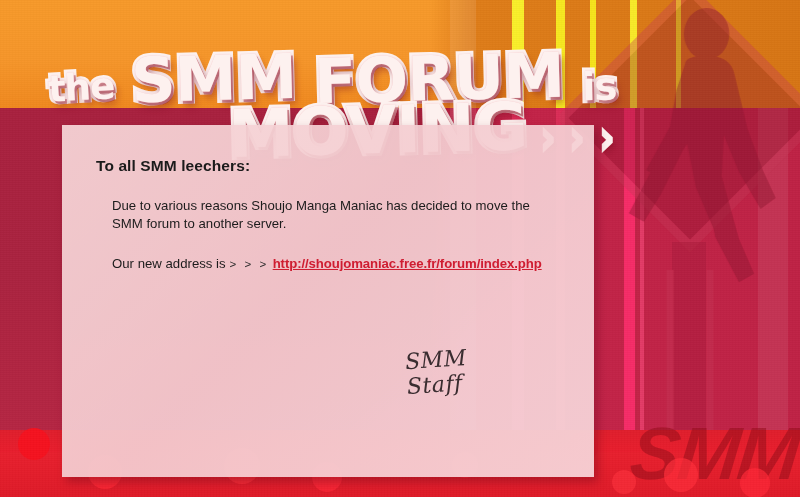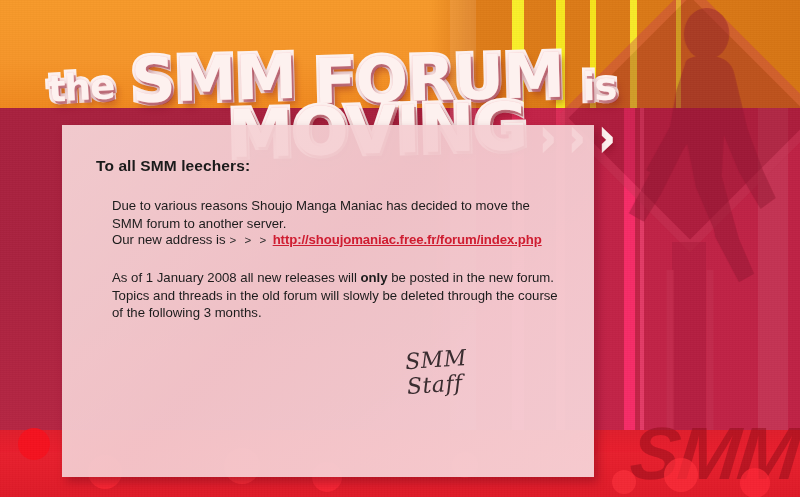--- a/index.html
+++ b/index.html
@@ -146,21 +146,21 @@
     margin:0 0 0 0;
     letter-spacing:.1px;
   }
   .para{
     font-family:"Liberation Sans",sans-serif;
     font-size:13.2px;line-height:17.5px;color:#1c1c1c;
     margin:22px 0 0 16px;
     max-width:452px;
   }
   .para.p1{}
-  .addr-line{margin-left:16px;font-size:13.2px;color:#1c1c1c;}
+  .addr-line{margin-top:24px;margin-left:16px;font-size:13.2px;color:#1c1c1c;}
   .chev-small{color:#2b2b2b;font-size:11.5px;letter-spacing:2.5px;margin:0 4px;}
   .url{
     color:#cf1d31;font-weight:bold;font-size:13.2px;
     letter-spacing:-.1px;
   }
   .bold{font-weight:bold;}
   .sig{
     position:absolute;right:34px;bottom:-0px;
     font-family:"DejaVu Serif",serif;
     font-style:italic;
@@ -251,21 +251,20 @@
   <div class="panel">
     <div class="panel-inner">
       <div class="heading">To all SMM leechers:</div>
 
       <div class="para p1">Due to various reasons Shoujo Manga Maniac has decided to move the SMM forum to another server.</div>
 
       <div class="addr-line">
         <span>Our new address is</span><span class="chev-small">&gt; &gt; &gt;</span><a class="url" href="#">http://shoujomaniac.free.fr/forum/index.php</a>
       </div>
 
-      <div class="para"><span>As of 1 January 2008 all new releases will </span><span class="bold">only</span><span> be posted in the new forum. Topics and threads in the old forum will slowly be deleted through the course of the following 3 months.</span></div>
 
 
       <div class="sig-wrap">
         <div class="sig">SMM Staff</div>
       </div>
     </div>
   </div>
 
 </div>
 

